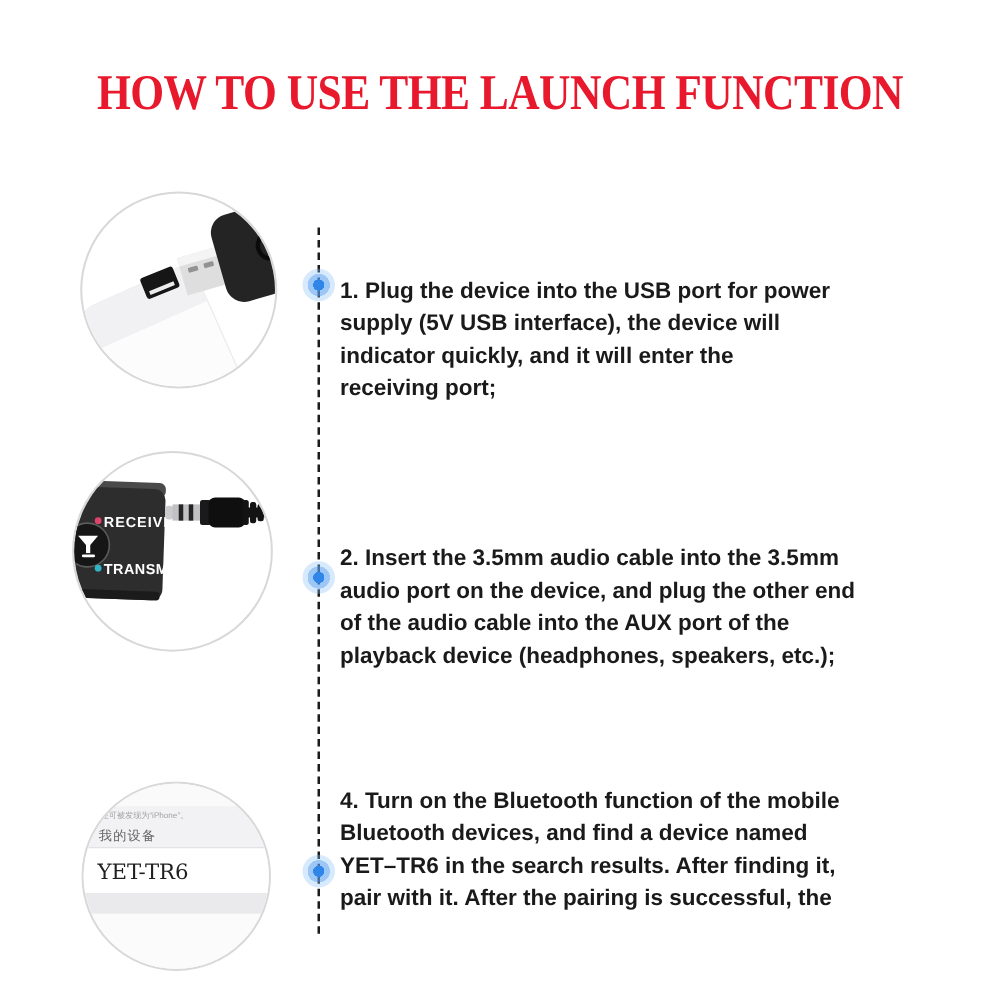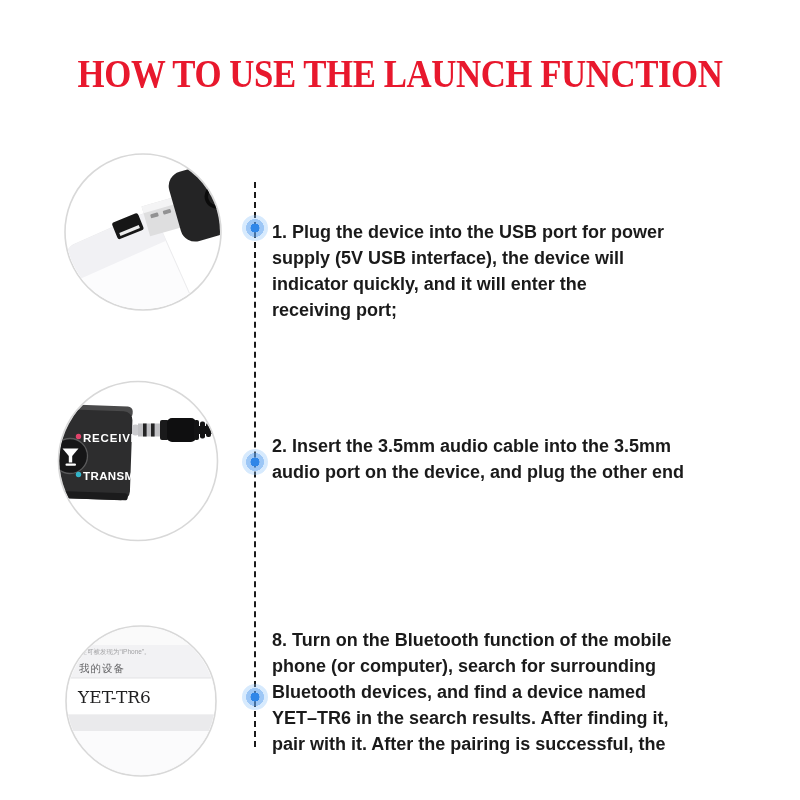--- a/index.html
+++ b/index.html
@@ -81,21 +81,21 @@
           </g>
           <g transform="rotate(-16 135 55)">
             <rect x="112" y="16" width="64" height="72" rx="15" fill="#242425"></rect>
             <circle cx="156" cy="50" r="10.5" fill="none" stroke="#0b0b0b" stroke-width="3.5"></circle>
           </g>
         </g>
       </g>
     </svg>
   </div>
 
-  <div class="photo" style="left:57px; top:380px;">
+  <div class="photo" style="left:57px; top:360px;">
     <svg width="162" height="162" viewBox="0 0 162 162">
       <defs>
           <clipPath id="pc2">
             <circle cx="81" cy="81" r="78.5"></circle>
           </clipPath>
         </defs>
       <circle cx="81" cy="81" r="79.5" fill="#ffffff" stroke="#d8d8d8" stroke-width="1.6"></circle>
       <g clip-path="url(#pc2)">
 
         <g transform="rotate(2 30 80)">
@@ -160,23 +160,24 @@
   <div class="step" style="top:180px;">
     <div>1. Plug the device into the USB port for power</div>
     <div>supply (5V USB interface), the device will</div>
     <div>indicator quickly, and it will enter the</div>
     <div>receiving port;</div>
   </div>
 
   <div class="step" style="top:394px;">
     <div>2. Insert the 3.5mm audio cable into the 3.5mm</div>
     <div>audio port on the device, and plug the other end</div>
+    <div>of the audio cable into the AUX port of the</div>
+    <div>playback device (headphones, speakers, etc.);</div>
   </div>
 
   <div class="step" style="top:588px;">
-    <div>8. Turn on the Bluetooth function of the mobile</div>
-    <div>phone (or computer), search for surrounding</div>
+    <div>4. Turn on the Bluetooth function of the mobile</div>
     <div>Bluetooth devices, and find a device named</div>
     <div>YET–TR6 in the search results. After finding it,</div>
     <div>pair with it. After the pairing is successful, the</div>
   </div>
 
 </div>
 
 </body></html>

